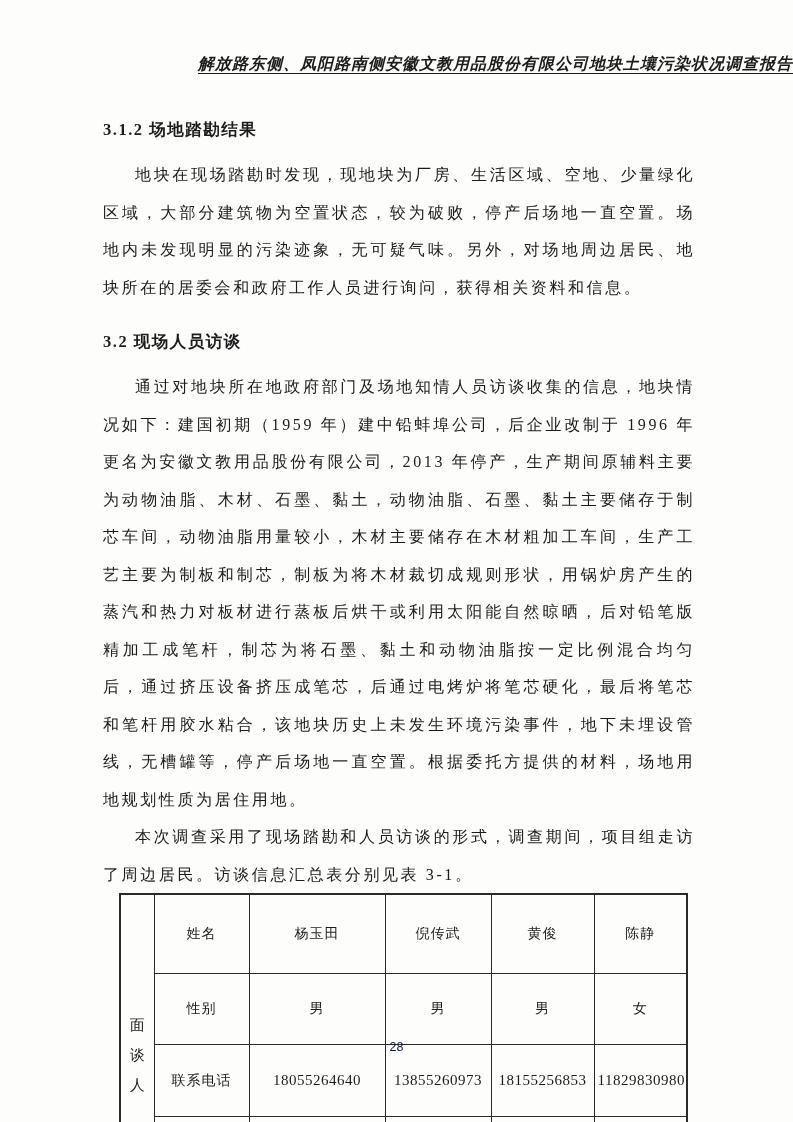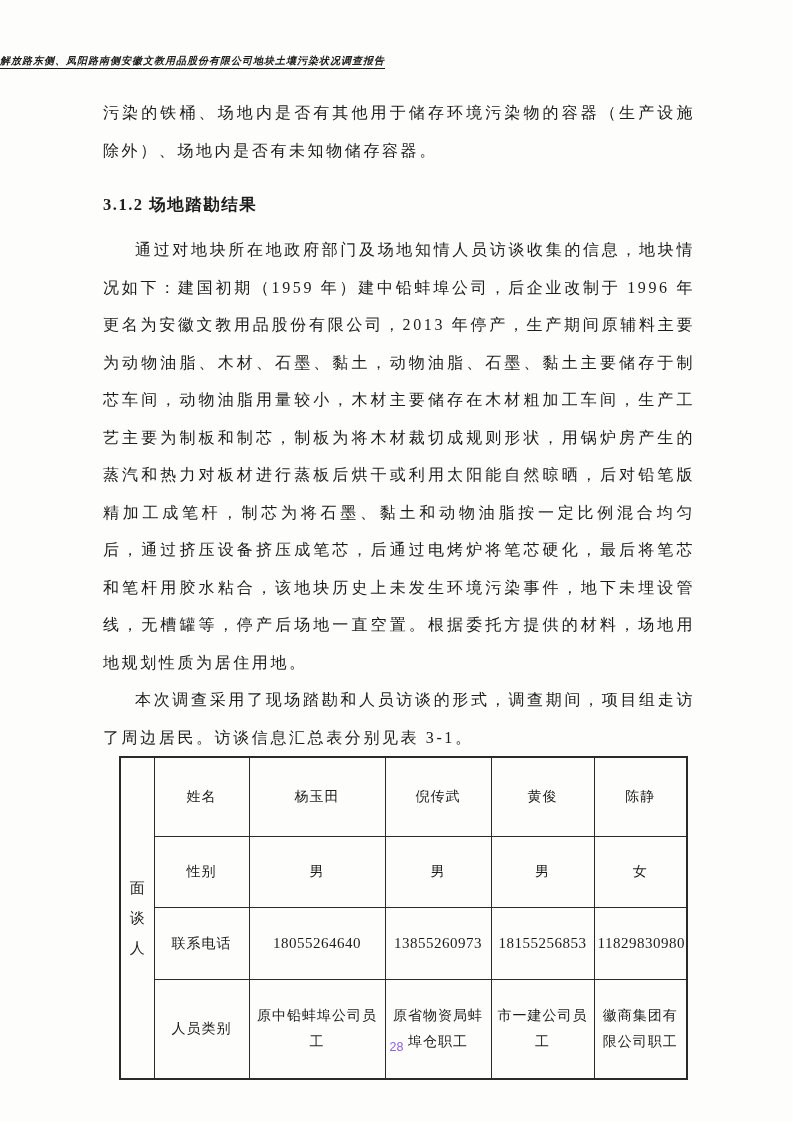--- a/index.html
+++ b/index.html
@@ -8,22 +8,22 @@
     width:793px;height:1122px;
     margin:0 auto;
     background:#fdfdfc;
     font-family:"Liberation Serif","DejaVu Serif",serif;
     color:#1c1c1c;
     overflow:hidden;
     box-shadow:0 0 6px rgba(0,0,0,.25);
   }
   .doc-header{
     position:absolute;top:54px;left:0;right:0;
-    text-align:left;
-    font-size:10px;
+    text-align:right;
+    font-size:16px;
     font-weight:bold;
     font-style:italic;
     letter-spacing:1px;
   }
   .doc-header .hline{
     text-decoration:underline;
     text-underline-offset:4px;
   }
   .content{
     position:absolute;
@@ -84,39 +84,40 @@
   tr.r-gender td{height:30px;text-align:center;}
   tr.r-phone td{height:31px;}
   tr.r-type td{height:58px;line-height:26px;}
   tr.r-phone td.num{font-size:15px;letter-spacing:.5px;}
   .page-number{
     position:absolute;
     bottom:68px;left:0;right:0;
     text-align:center;
     font-size:12.5px;
     font-family:"Liberation Sans","DejaVu Sans",sans-serif;
-    color:#8b5cf6;
+    color:#0f172a;
   }
 </style>
 </head>
 <body>
 
 <div class="page">
 
   <div class="doc-header">
     <span class="hline">解放路东侧、凤阳路南侧安徽文教用品股份有限公司地块土壤污染状况调查报告</span>
   </div>
 
   <div class="content">
 
-    <p>污染的铁桶、场地内是否有其他用于储存环境污染物的容器（生产设施除外）、场地内是否有未知物储存容器。</p>
 
     <div class="sec-heading">3.1.2 场地踏勘结果</div>
 
+    <p class="indent">地块在现场踏勘时发现，现地块为厂房、生活区域、空地、少量绿化区域，大部分建筑物为空置状态，较为破败，停产后场地一直空置。场地内未发现明显的污染迹象，无可疑气味。另外，对场地周边居民、地块所在的居委会和政府工作人员进行询问，获得相关资料和信息。</p>
 
+    <div class="sec-heading">3.2 现场人员访谈</div>
 
     <p class="indent">通过对地块所在地政府部门及场地知情人员访谈收集的信息，地块情况如下：建国初期（1959 年）建中铅蚌埠公司，后企业改制于 1996 年更名为安徽文教用品股份有限公司，2013 年停产，生产期间原辅料主要为动物油脂、木材、石墨、黏土，动物油脂、石墨、黏土主要储存于制芯车间，动物油脂用量较小，木材主要储存在木材粗加工车间，生产工艺主要为制板和制芯，制板为将木材裁切成规则形状，用锅炉房产生的蒸汽和热力对板材进行蒸板后烘干或利用太阳能自然晾晒，后对铅笔版精加工成笔杆，制芯为将石墨、黏土和动物油脂按一定比例混合均匀后，通过挤压设备挤压成笔芯，后通过电烤炉将笔芯硬化，最后将笔芯和笔杆用胶水粘合，该地块历史上未发生环境污染事件，地下未埋设管线，无槽罐等，停产后场地一直空置。根据委托方提供的材料，场地用地规划性质为居住用地。</p>
 
     <p class="indent">本次调查采用了现场踏勘和人员访谈的形式，调查期间，项目组走访了周边居民。访谈信息汇总表分别见表 3-1。</p>
 
 
     <div class="tablewrap">
       <table class="interview">
         <colgroup>
           <col class="c-group">

